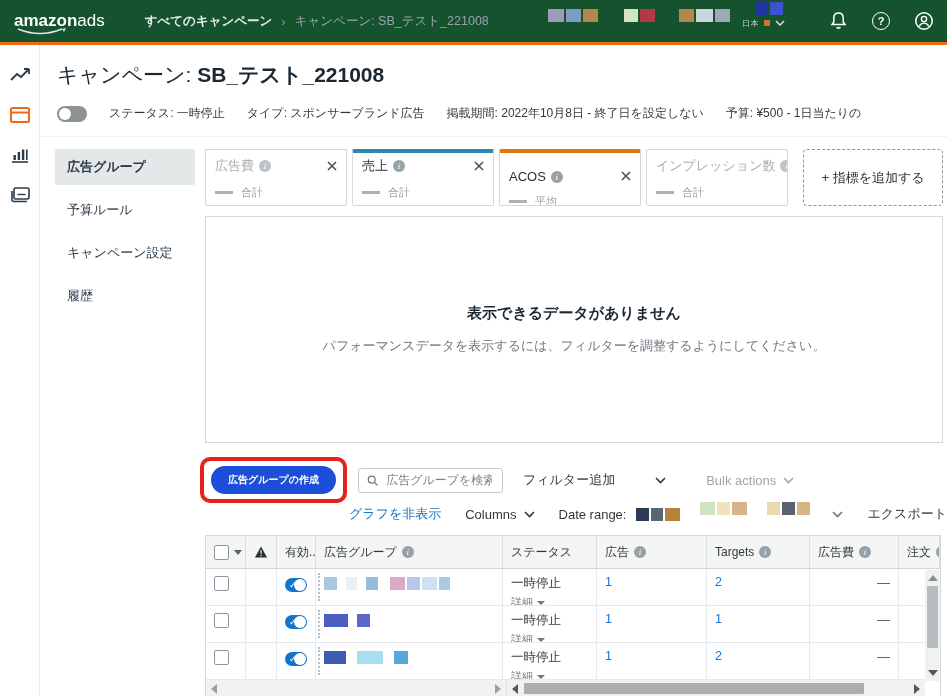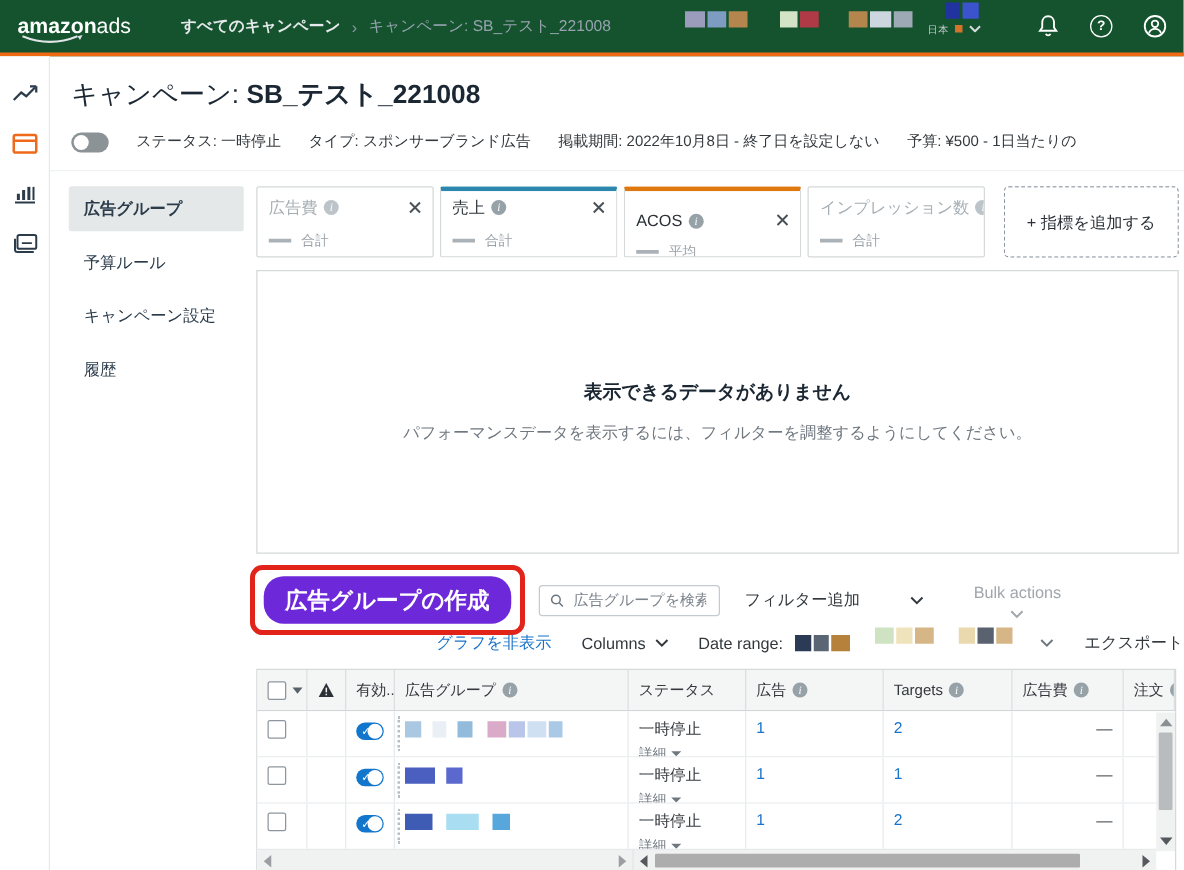--- a/index.html
+++ b/index.html
@@ -79,29 +79,29 @@
 
   
   .chart-box { margin-top:10px; height:227px; border:1px solid #d5d9d9; background:#fff;
     display:flex; flex-direction:column; align-items:center; justify-content:center; margin-right:4px; }
   .empty-title { font-size:15px; font-weight:700; color:#1b2733; }
   .empty-sub { font-size:13px; color:#6f777f; margin-top:14px; }
 
   
   .toolbar1 { display:flex; align-items:center; margin-top:16px; height:42px; }
   .annotation { border:4px solid #e2231a; border-radius:10px; padding:5px 7px; margin-left:-5px; display:inline-flex; }
-  .create-btn { background:#6d28d9; color:#fff; font-size:18px; font-weight:700; border:none;
+  .create-btn { background:#1d4ed8; color:#fff; font-size:10px; font-weight:700; border:none;
     border-radius:16px; padding:7px 17px; cursor:pointer; white-space:nowrap; }
   .search-box { display:flex; align-items:center; margin-left:11px; width:145px; height:25px;
     border:1px solid #c3cad0; border-radius:3px; background:#fff; padding:0 8px; gap:6px; }
   .search-box input { border:none; outline:none; width:100%; font-size:12px; color:#33383d;
     font-family:"Liberation Sans","DejaVu Sans",sans-serif; }
   .search-box input::placeholder { color:#7b838b; }
   .tb-link { display:flex; align-items:center; gap:7px; font-size:13px; cursor:pointer; white-space:nowrap; }
-  .dark { color:#33383d; } .muted { color:#a0a6ac;flex-direction:column; } .blue { color:#1a73c9; }
+  .dark { color:#33383d; } .muted { color:#a0a6ac; } .blue { color:#1a73c9; }
   .ml18 { margin-left:20px;gap:40px; } .ml38 { margin-left:40px; }
   .toolbar2 { display:flex; align-items:center; justify-content:flex-end; margin-top:4px; gap:24px; padding-right:0; font-size:13px; }
   .date-group { display:flex; align-items:center; gap:4px; }
   .dgap { width:10px; }
 
   
   .table { margin-top:12px; width:736px; border:1px solid #d5d9d9; position:relative; background:#fff; }
   .thead { display:flex; height:33px; background:#f4f5f5; border-bottom:1px solid #d2d6d9; font-size:12px; color:#33383d; }
   .trow { display:flex; height:37px; border-bottom:1px solid #e7eaec; background:#fff; }
   .cell { border-right:1px solid #e7eaec; display:flex; align-items:flex-start; padding:6px 8px; overflow:hidden; }

